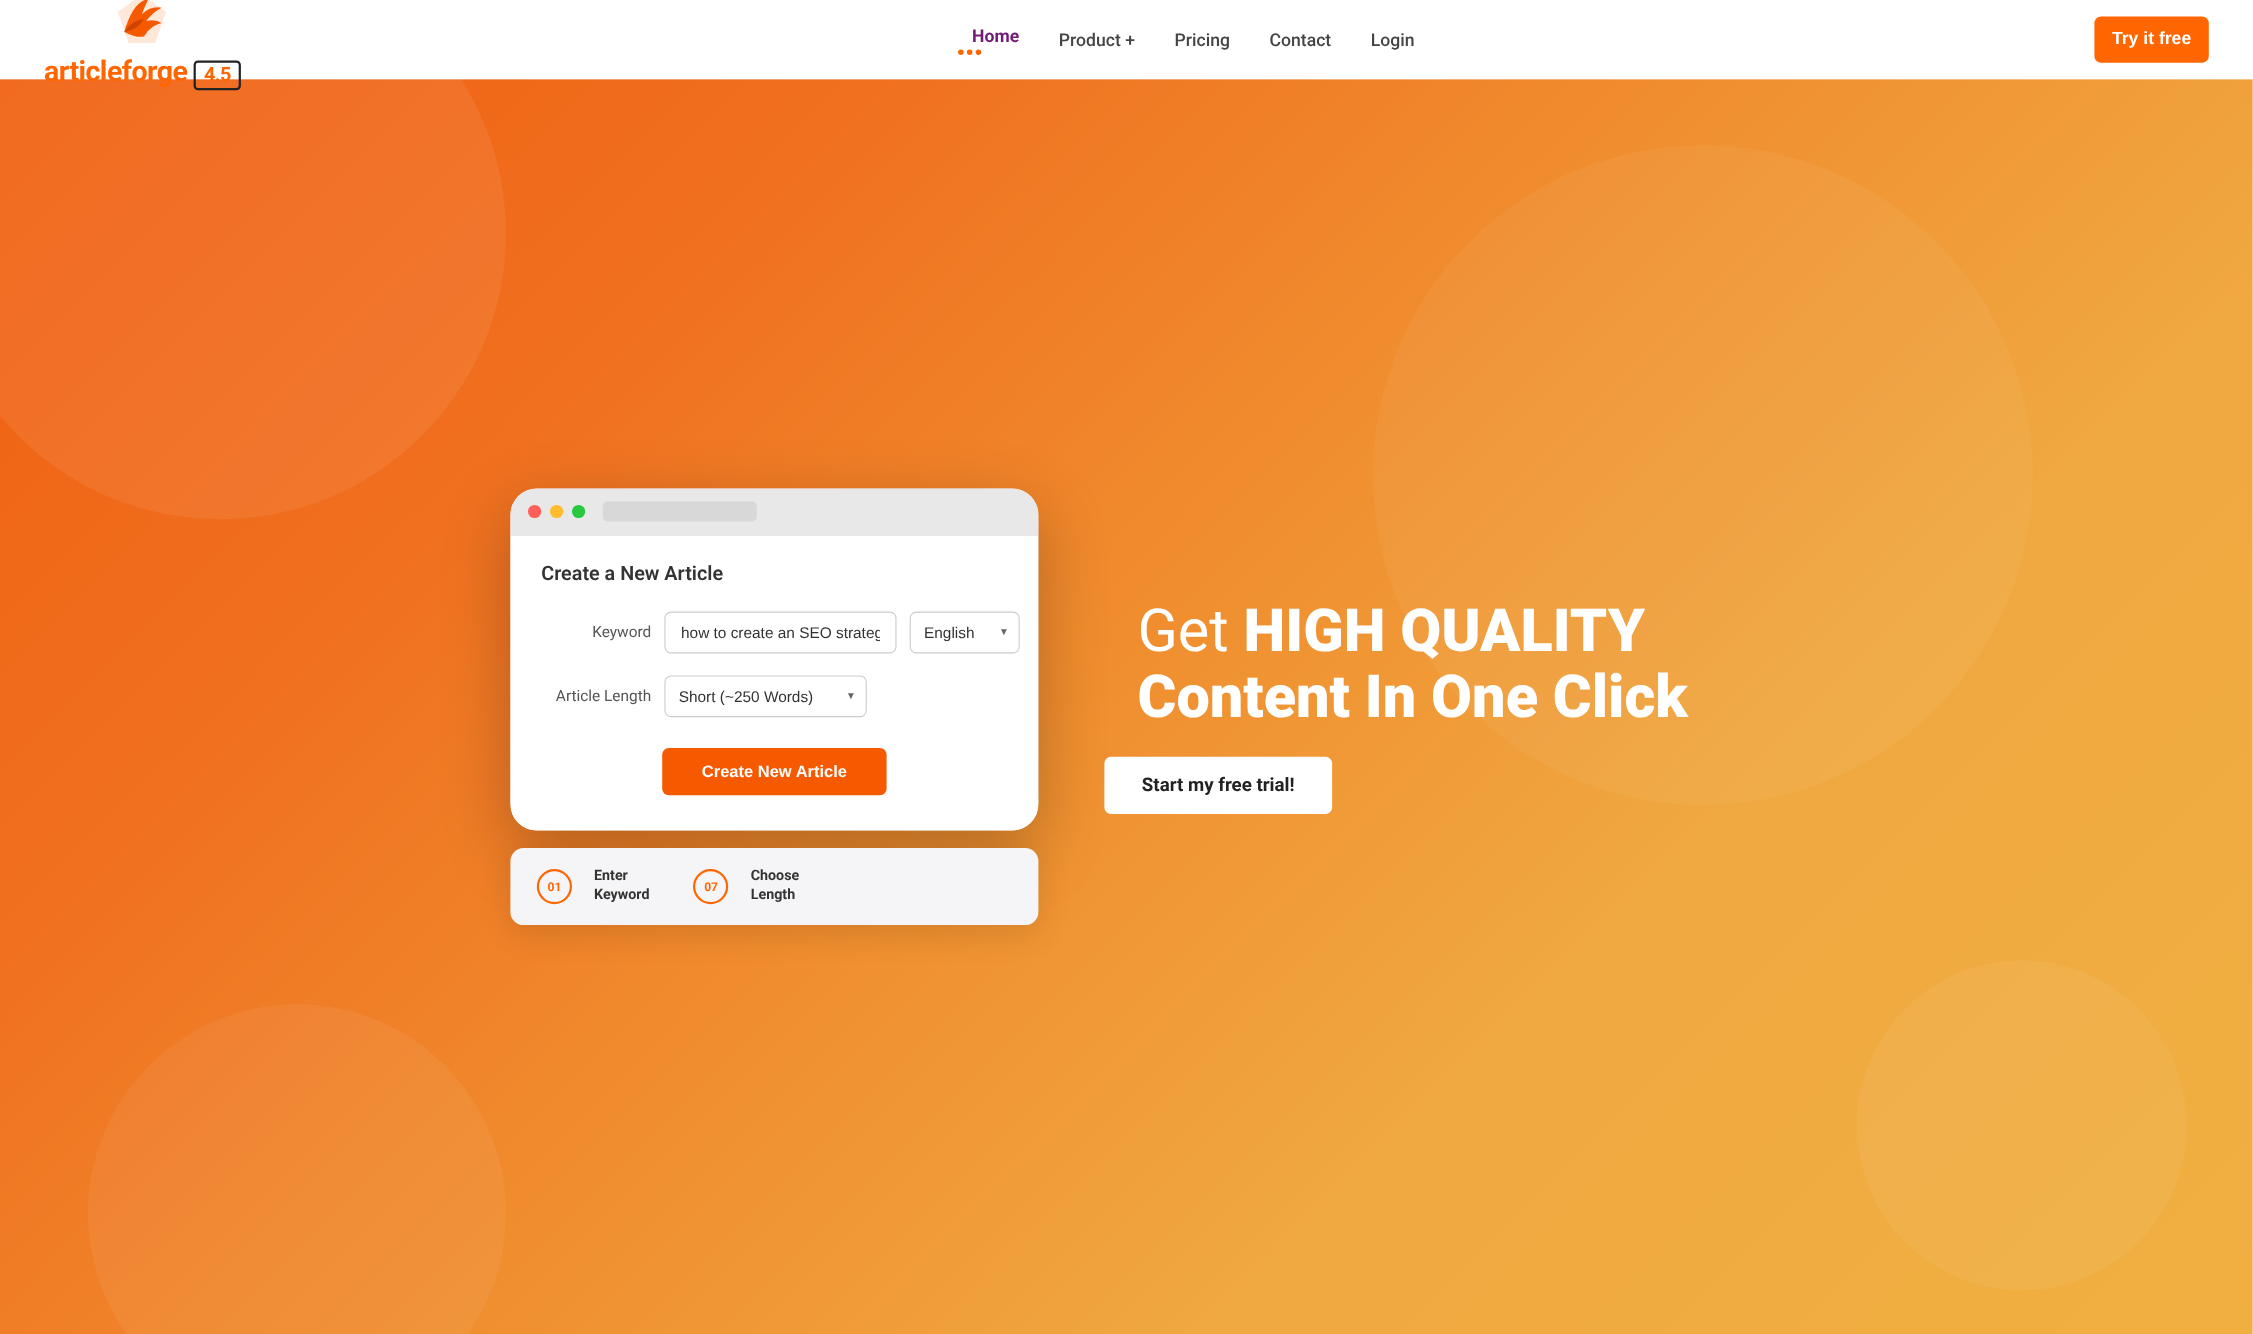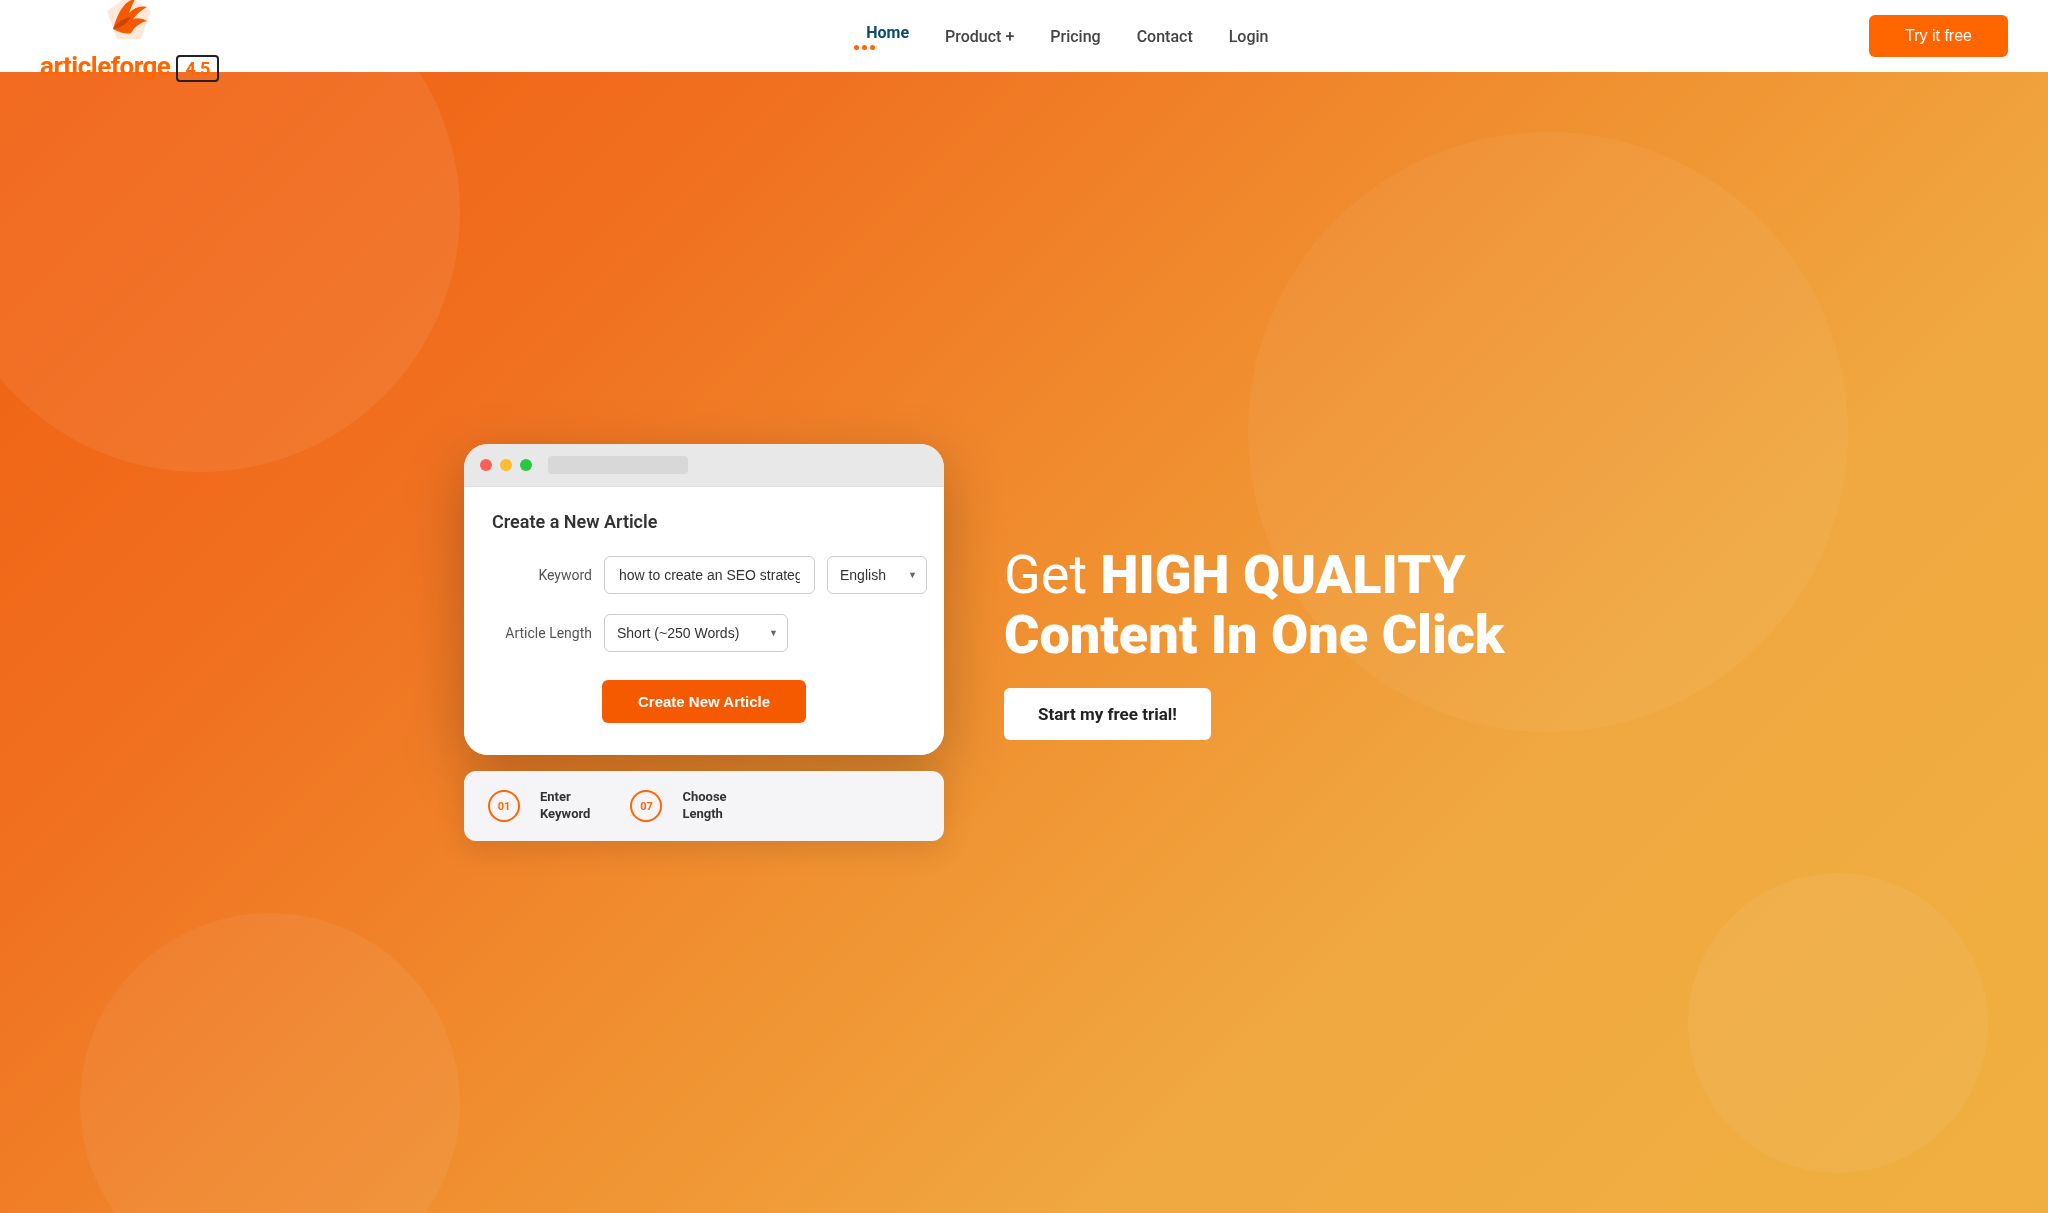--- a/index.html
+++ b/index.html
@@ -48,43 +48,43 @@
       gap: 36px;
       list-style: none;
     }
     .nav-links li a {
       text-decoration: none;
       color: #444;
       font-size: 16px;
       font-weight: 500;
     }
     .nav-links li.active a {
-      color: #0c4a6e;
+      color: #701a75;
       font-weight: 700;
       margin-left: 47px;
     }
     .nav-active-dots {
       display: flex;
       gap: 3px;
       justify-content: center;
       margin-top: 3px;
     }
     .nav-active-dots span {
       width: 5px; height: 5px;
       background: #f60;
       border-radius: 50%;
       display: inline-block;
     }
     .nav-cta {
       background: #f60;
       color: #fff !important;
-      padding: 12px 36px;
+      padding: 12px 16px;
       border-radius: 6px;
       font-size: 16px;
-      font-weight: 400;
+      font-weight: 700;
       text-decoration: none;
       border: none;
       cursor: pointer;
     }
 
     
     .hero {
       min-height: calc(100vh - 72px);
       background: linear-gradient(135deg, #f05f10 0%, #f07020 25%, #f09030 50%, #f0a840 70%, #f0b040 100%);
       position: relative;
@@ -304,20 +304,21 @@
     .hero-text {
       flex: 1;
       color: #fff;
       max-width: 580px;
     }
     .hero-heading {
       font-size: 54px;
       font-weight: 800;
       line-height: 1.1;
       margin-bottom: 24px;
+      margin-left: 30px;
     }
     .hero-heading .normal { font-weight: 400; }
     .hero-description {
       font-size: 17px;
       line-height: 1.7;
       color: rgba(255,255,255,0.92);
       margin-bottom: 36px;
       max-width: 480px;
     }
     .hero-cta-btn {

